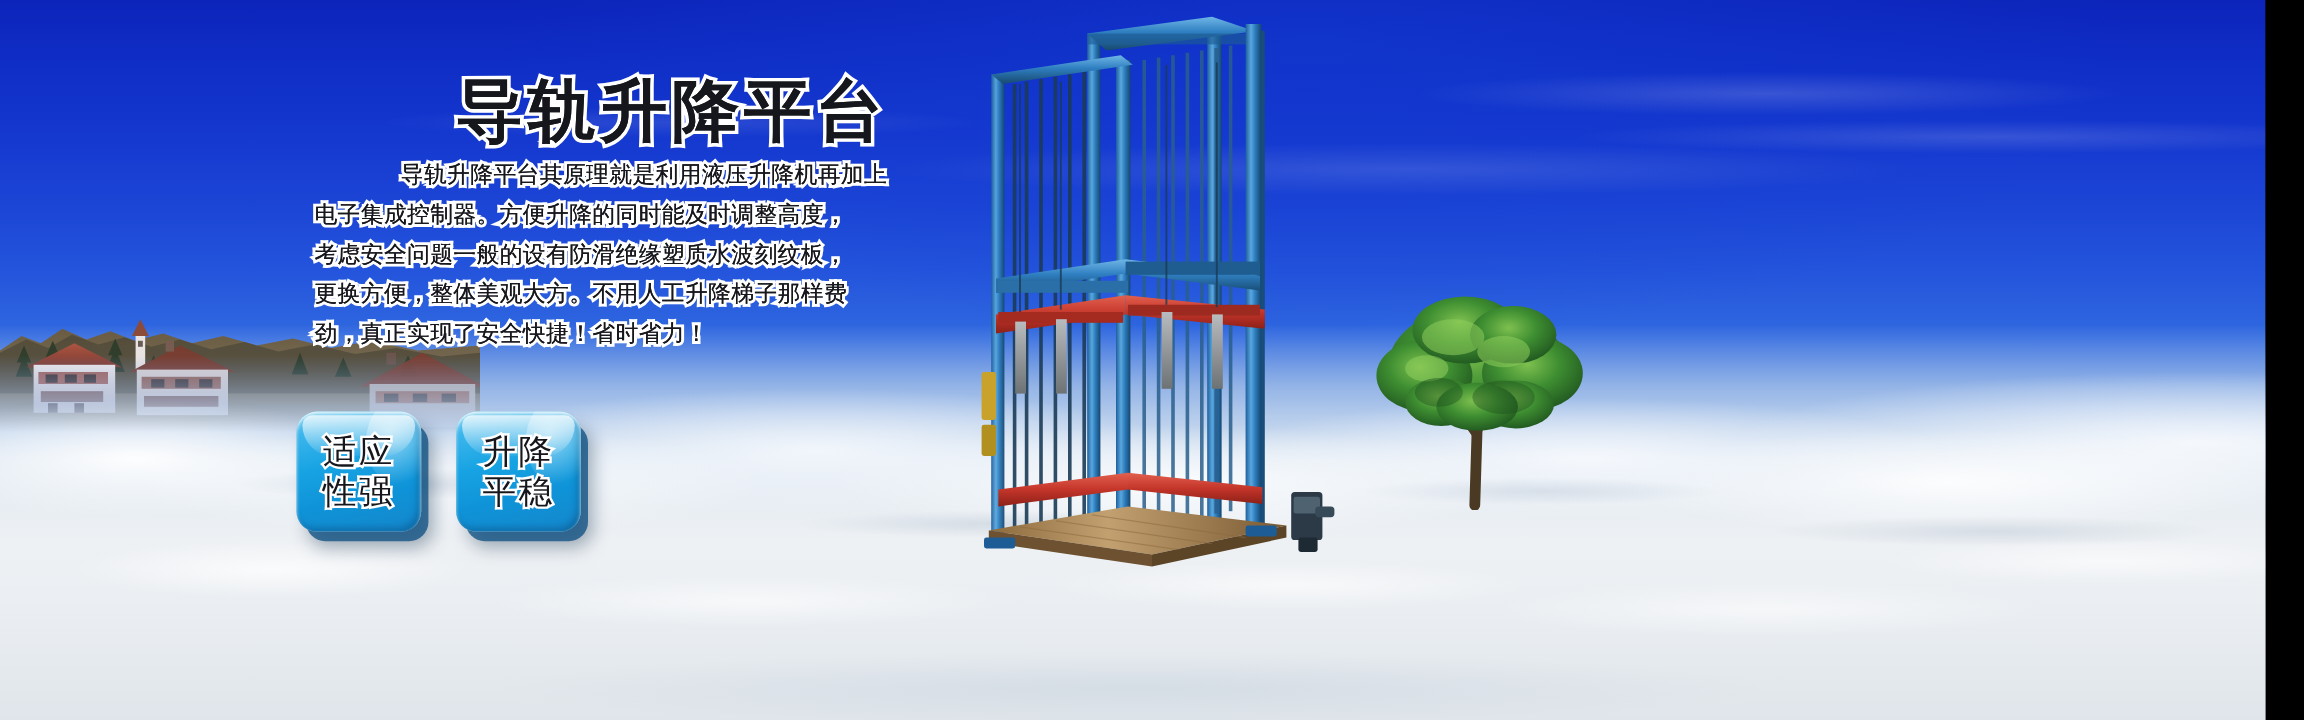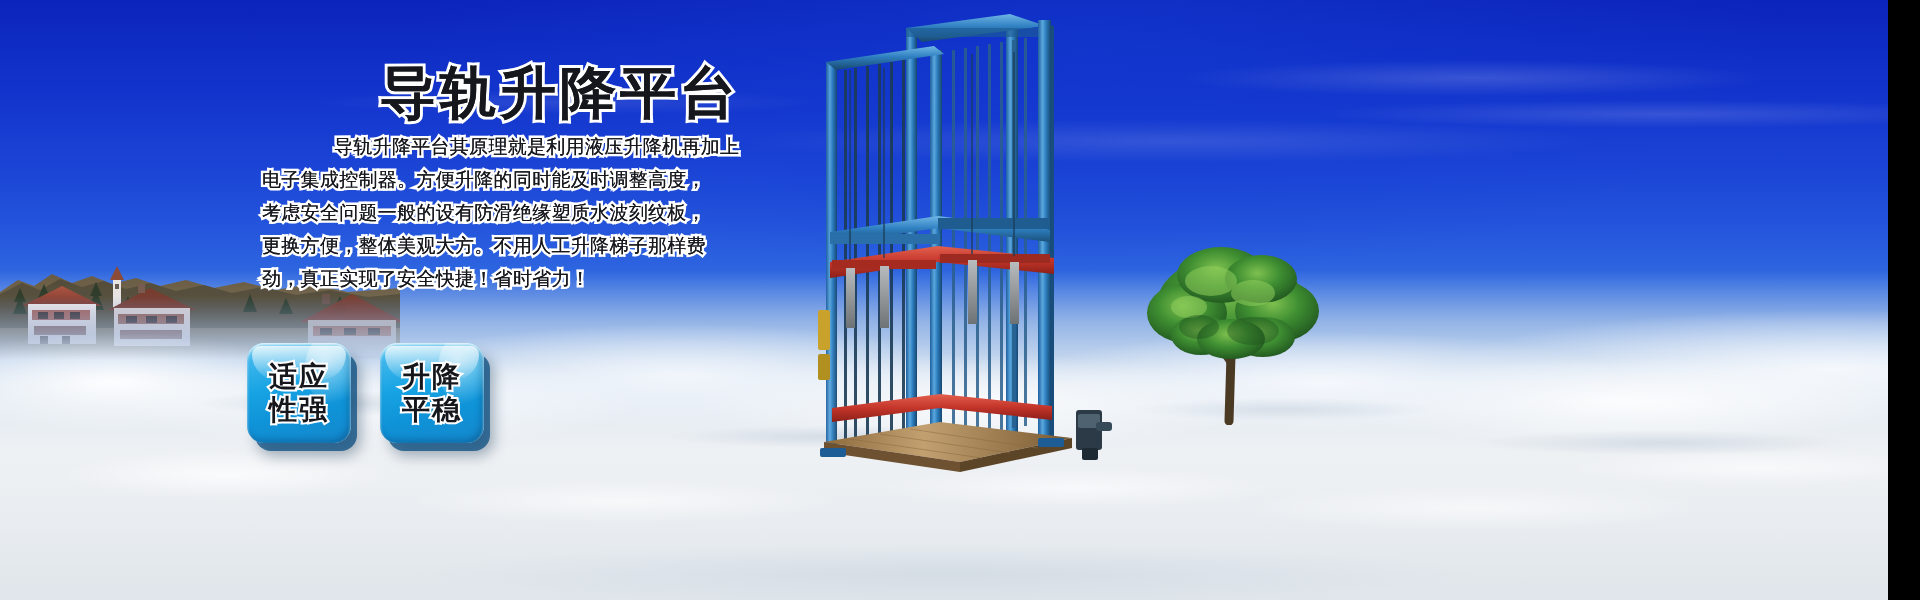--- a/index.html
+++ b/index.html
@@ -113,21 +113,21 @@
     background:linear-gradient(180deg,rgba(255,255,255,.78),rgba(255,255,255,.06));
     pointer-events:none;
   }
   .btn:after{
     content:"";position:absolute;right:-18px;top:-14px;width:64px;height:78px;border-radius:50%;
     background:radial-gradient(circle at 30% 40%, rgba(255,255,255,.55), rgba(255,255,255,0) 68%);
     pointer-events:none;
   }
   .btn .lbl{
     position:relative;z-index:3;text-align:right;
-    font-size:28px;font-weight:bold;line-height:33px;letter-spacing:2px;
+    font-size:28px;font-weight:normal;line-height:33px;letter-spacing:2px;
     color:#16171c;-webkit-text-stroke:4px #ffffff;paint-order:stroke fill;
   }
 
   
   .village{position:absolute;left:0;top:250px;width:400px;height:110px;pointer-events:none;}
   .vfade{position:absolute;inset:0;
     -webkit-mask-image:linear-gradient(180deg,rgba(0,0,0,1) 0%,rgba(0,0,0,.95) 42%,rgba(0,0,0,.45) 74%,rgba(0,0,0,0) 100%);
             mask-image:linear-gradient(180deg,rgba(0,0,0,1) 0%,rgba(0,0,0,.95) 42%,rgba(0,0,0,.45) 74%,rgba(0,0,0,0) 100%);}
 
   

